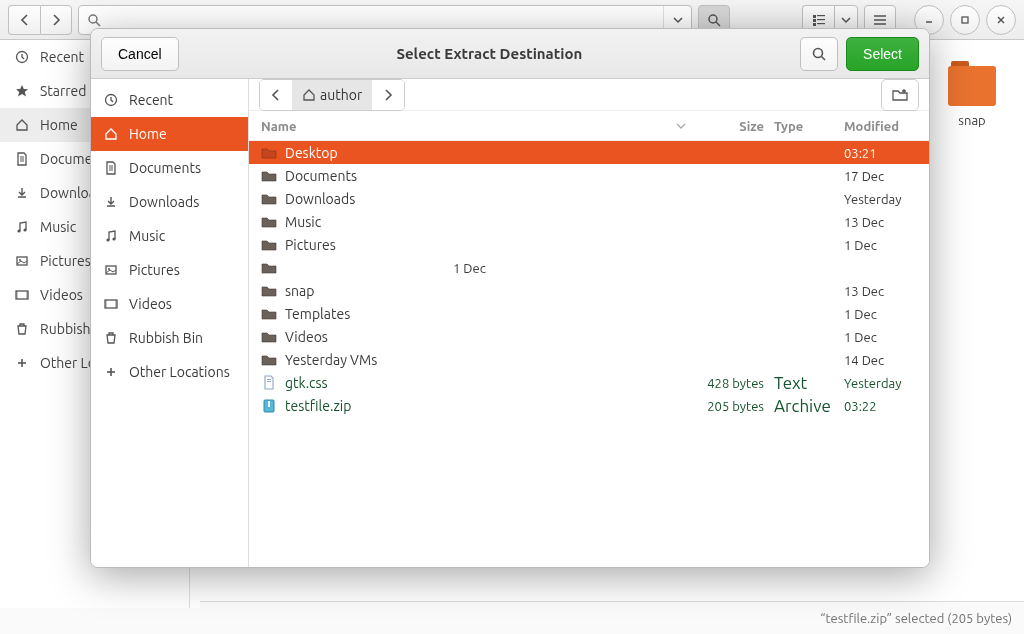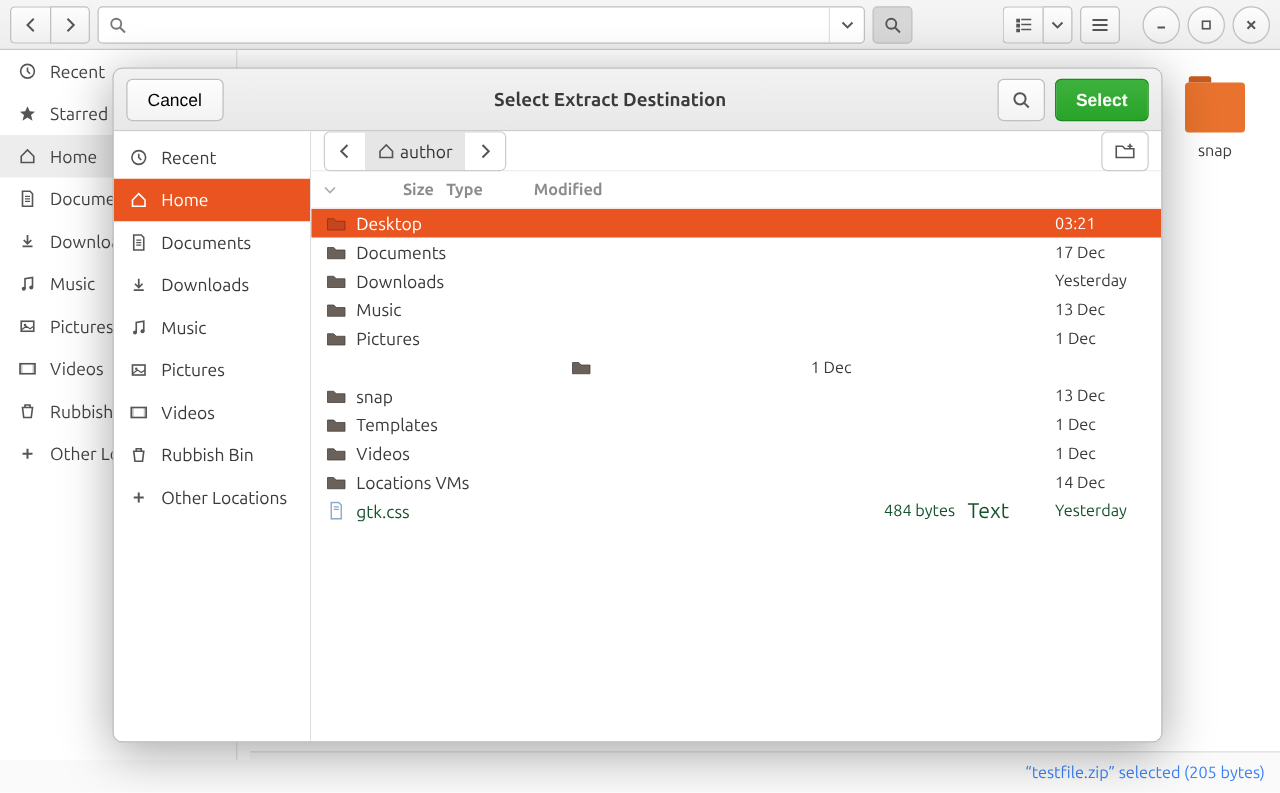--- a/index.html
+++ b/index.html
@@ -25,28 +25,28 @@
   .bg-side-icon { width: 16px; height: 16px; display: flex; align-items: center; justify-content: center; color: #555; }
   .bg-content { flex: 1; background: #fff; position: relative; }
 
   
   .bg-snap { position: absolute; top: 66px; right: 16px; text-align: center; width: 72px; }
   .bg-snap .foldericon { width: 48px; height: 40px; background: #e8722e; border-radius: 3px; margin: 0 auto 6px; position: relative; }
   .bg-snap .foldericon::before { content: ''; position: absolute; top: -5px; left: 3px; width: 18px; height: 5px; background: #c85a1e; border-radius: 2px 2px 0 0; }
   .bg-snap span { font-size: 13px; }
 
   
-  .status-bar { position: absolute; bottom: 0; right: 0; left: 200px; height: 26px; background: #fafafa; border-top: 1px solid #ddd; display: flex; justify-content: flex-end; align-items: center; padding: 16px 12px; font-size: 13px; color: #3b82f6; }
+  .status-bar { position: absolute; bottom: 0; right: 0; left: 200px; height: 26px; background: #fafafa; border-top: 1px solid #ddd; display: flex; justify-content: flex-end; align-items: center; padding: 16px 12px; font-size: 13px; color: #737373; }
 
   
-  .modal-shadow { position: absolute; left: 90px; top: 54px; width: 840px; height: 540px; background: #fff; border: 1px solid #bbb; border-radius: 8px; box-shadow: 0 8px 40px rgba(0,0,0,0.35); overflow: hidden; display: flex; flex-direction: column; }
+  .modal-shadow { position: absolute; left: 90px; top: 28px; width: 840px; height: 540px; background: #fff; border: 1px solid #bbb; border-radius: 8px; box-shadow: 0 8px 40px rgba(0,0,0,0.35); overflow: hidden; display: flex; flex-direction: column; }
   .modal-header { height: 50px; background: linear-gradient(#f2f2f2,#e8e8e8); border-bottom: 1px solid #ccc; display: flex; align-items: center; padding: 0 10px; gap: 8px; }
   .hbtn { height: 34px; padding: 0 16px; border: 1px solid #c0c0c0; border-radius: 5px; background: linear-gradient(#fdfdfd,#f3f3f3); font-size: 14px; cursor: pointer; }
   .hbtn.icon { width: 38px; padding: 0; display: flex; align-items: center; justify-content: center; }
-  .hbtn.primary { background: linear-gradient(#3eb13e,#28a428); border-color: #1a8a1a; color: #fff; font-weight: 700; }
+  .hbtn.primary { background: linear-gradient(#3eb13e,#28a428); border-color: #1a8a1a; color: #fff; font-weight: 400; }
   .modal-title { flex: 1; text-align: center; font-weight: 600; font-size: 15px; color: #3a3a3a; }
 
   .modal-body { flex: 1; display: flex; overflow: hidden; }
   .modal-sidebar { width: 158px; border-right: 1px solid #ddd; background: #fff; padding-top: 4px; }
   .m-side-item { display: flex; align-items: center; gap: 10px; padding: 9px 12px; font-size: 14px; color: #3a3a3a; cursor: pointer; }
   .m-side-item.selected { background: #e95420; color: #fff; }
   .m-side-item.selected .sicon { color: #fff; }
   .sicon { width: 16px; height: 16px; display: flex; align-items: center; justify-content: center; color: #555; }
 
   .modal-main { flex: 1; display: flex; flex-direction: column; background: #fff; }
@@ -58,21 +58,21 @@
   .newfolder { width: 38px; height: 32px; border: 1px solid #ccc; border-radius: 5px; display: flex; align-items: center; justify-content: center; color: #555; background: #fff; }
 
   .cols-header { display: flex; padding: 0 10px; height: 30px; align-items: center; border-bottom: 1px solid #eee; color: #8c8c8c; font-weight: 600; font-size: 13px; }
   .col-name { flex: 1; padding-left: 2px; }
   .col-size { width: 80px; text-align: right; padding-right: 10px; }
   .col-type { width: 70px; }
   .col-mod  { width: 75px; }
   .col-arrow { width: 18px; color: #aaa; }
 
   .file-list { flex: 1; overflow: auto; }
-  .file-row { display: flex; align-items: center; padding: 2px 10px; height: 23px; font-size: 14px; color: #3a3a3a; justify-content: center; }
+  .file-row { display: flex; align-items: center; padding: 2px 10px; height: 23px; font-size: 14px; color: #3a3a3a; }
   .file-row.selected { background: #e95420; color: #fff; }
   .file-row.dim { color: #14532d; }
   .fr-icon { width: 20px; height: 16px; display: flex; align-items: center; justify-content: center; margin-right: 6px; }
   .fr-name { flex: 1; }
   .fr-size { width: 80px; text-align: right; padding-right: 10px; font-size: 13px; }
   .fr-type { width: 70px; font-size: 17px; }
   .fr-mod  { width: 75px; font-size: 13px; }
 
   svg { display: block; }
 </style>
@@ -385,20 +385,21 @@
         <div class="path-spacer"></div>
         <button class="newfolder">
             <svg width="18" height="16" viewBox="0 0 18 16">
               <path d="M2 4 H7 L9 6 H16 V13 H2 Z" fill="none" stroke="#555" stroke-width="1.3"></path>
               <line x1="13" y1="2" x2="13" y2="6" stroke="#555" stroke-width="1.3"></line>
               <line x1="11" y1="4" x2="15" y2="4" stroke="#555" stroke-width="1.3"></line>
             </svg>
           </button>
       </div>
       <div class="cols-header">
+        <div class="col-name">Name</div>
         <div class="col-arrow">
             <svg width="10" height="10" viewBox="0 0 10 10">
               <path d="M1 3 L5 7 L9 3" fill="none" stroke="currentColor" stroke-width="1.3"></path>
             </svg>
           </div>
         <div class="col-size">Size</div>
         <div class="col-type">Type</div>
         <div class="col-mod">Modified</div>
       </div>
       <div class="file-list" id="file-list">
@@ -508,36 +509,49 @@
             <span class="fr-size"></span>
             <span class="fr-type"></span>
             <span class="fr-mod">1 Dec</span>
           </div>
           <div class="file-row">
             <span class="fr-icon">
               <svg width="16" height="14" viewBox="0 0 16 14">
                 <path d="M1 3 H6 L8 5 H15 V12 H1 Z" fill="#6b615b" stroke="#433b37" stroke-width="0.6"></path>
               </svg>
             </span>
-            <span class="fr-name">Locations VMs</span>
+            <span class="fr-name">Yesterday VMs</span>
             <span style="width:18px"></span>
             <span class="fr-size"></span>
             <span class="fr-type"></span>
             <span class="fr-mod">14 Dec</span>
           </div>
           <div class="file-row dim">
             <span class="fr-icon">
               <svg width="14" height="16" viewBox="0 0 14 16">
                 <path d="M3 1 H9 L11 3 V14 H3 Z" fill="#fff" stroke="#8aa8c8" stroke-width="1.1"></path>
                 <rect x="5" y="4" width="4" height="1" fill="#8aa8c8"></rect>
                 <rect x="5" y="6" width="4" height="1" fill="#8aa8c8"></rect>
               </svg>
             </span>
             <span class="fr-name">gtk.css</span>
             <span style="width:18px"></span>
-            <span class="fr-size">484 bytes</span>
+            <span class="fr-size">428 bytes</span>
             <span class="fr-type">Text</span>
             <span class="fr-mod">Yesterday</span>
+          </div>
+          <div class="file-row dim">
+            <span class="fr-icon">
+              <svg width="14" height="16" viewBox="0 0 14 16">
+                <rect x="2" y="2" width="10" height="12" rx="1" fill="#5ab6d6" stroke="#2a8cb0"></rect>
+                <rect x="6" y="3" width="2" height="6" fill="#fff" opacity="0.85"></rect>
+              </svg>
+            </span>
+            <span class="fr-name">testfile.zip</span>
+            <span style="width:18px"></span>
+            <span class="fr-size">205 bytes</span>
+            <span class="fr-type">Archive</span>
+            <span class="fr-mod">03:22</span>
           </div>
         </div>
     </div>
   </div>
 </div>
 
 </body></html>

